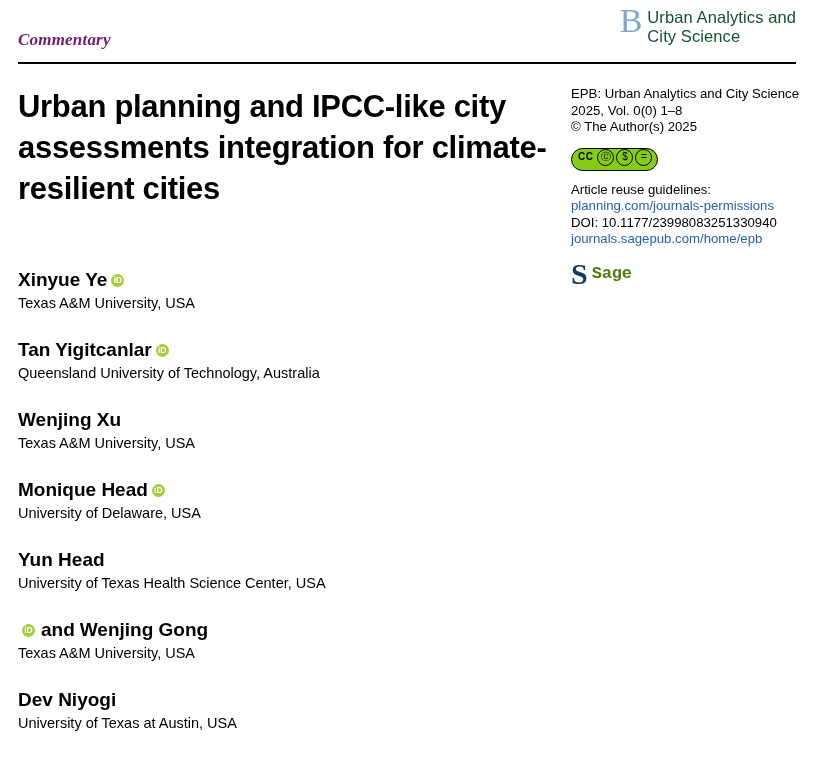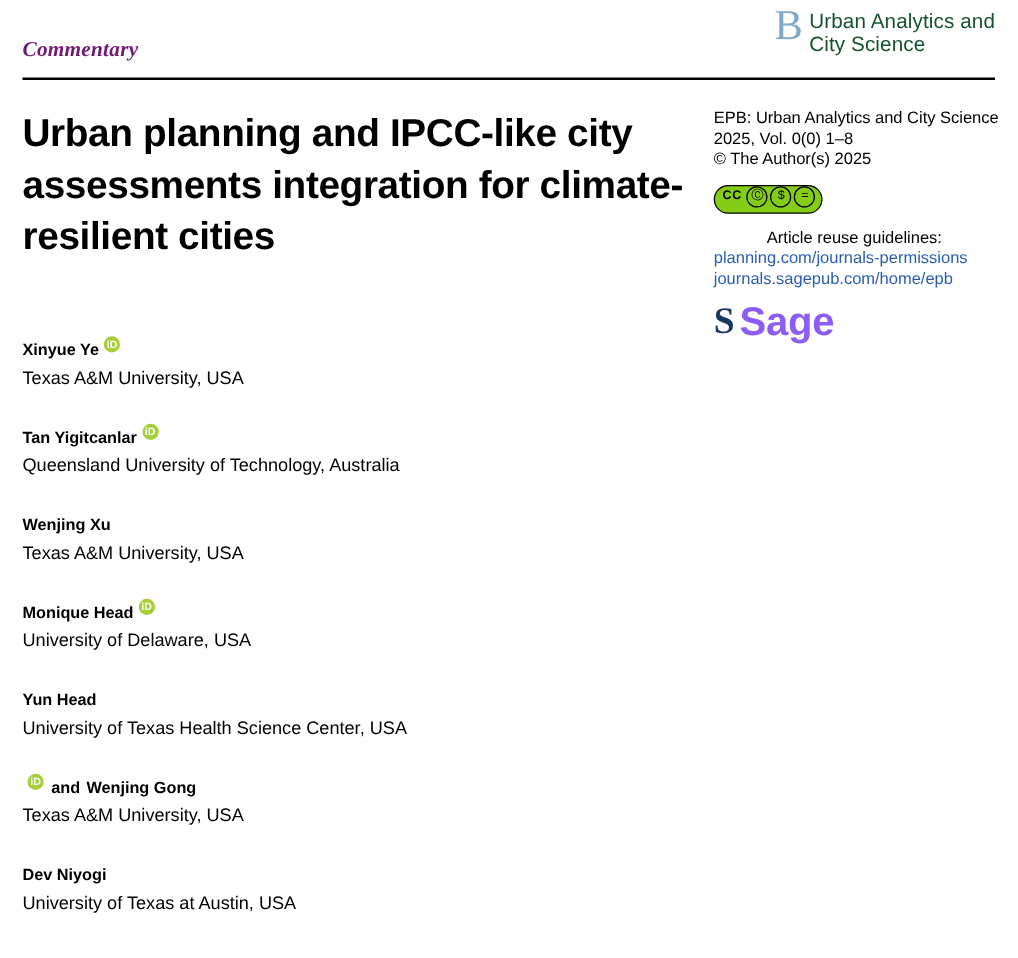--- a/index.html
+++ b/index.html
@@ -128,56 +128,57 @@
     font-size: 10px;
     line-height: 1;
     font-family: "Liberation Sans", sans-serif;
     margin-right: 2px;
     color: #000;
   }
   .meta a, .meta .link {
     color: #2a5db0;
     text-decoration: none;
   }
-  .meta .reuse { margin-top: 6px; text-align: center; }
+  .meta .reuse { margin-top: 6px; }
   .sage {
     margin-top: 12px;
     display: flex;
     align-items: center;
     gap: 4px;
     color: #16375e;
   }
   .sage .s-mark {
     font-family: "Liberation Serif", serif;
     font-weight: 700;
     font-size: 30px;
     line-height: 28px;
     color: #16375e;
   }
   .sage .s-word {
-    font-family: Liberation Sans, sans-serif;
-    font-weight: 700;
-    font-size: 32px;
+    font-family: Liberation Mono, monospace;
+    font-weight: 700;
+    font-size: 17px;
     line-height: 26px;
-    color: #8b5cf6;
+    color: #4d7c0f;
     letter-spacing: -0.2px;
   }
 
   
   .authors {
     margin-top: 60px;
   }
   .author-block { margin-bottom: 27px; }
   .author-name {
     font-family: "Liberation Sans", sans-serif;
     font-weight: 700;
-    font-size: 13px;
+    font-size: 19px;
     line-height: 22px;
     color: #000;
     display: flex;
+    align-items: center;
     flex-wrap: wrap;
   }
   .author-name .and {
     font-weight: 700;
     margin: 0 5px;
   }
   .orcid {
     display: inline-block;
     width: 13px;
     height: 13px;
@@ -236,20 +237,21 @@
 
       <div class="cc-badge">
         <span class="cc-left">CC</span>
         <span class="cc-circ">Ⓒ</span>
         <span class="cc-circ">$</span>
         <span class="cc-circ">=</span>
       </div>
 
       <div class="reuse">Article reuse guidelines:</div>
       <div class="line link">planning.com/journals-permissions</div>
+      <div class="line">DOI: 10.1177/23998083251330940</div>
       <div class="line link">journals.sagepub.com/home/epb</div>
 
       <div class="sage">
         <span class="s-mark">S</span>
         <span class="s-word">Sage</span>
       </div>
     </div>
   </div>
 
   <div class="authors">

